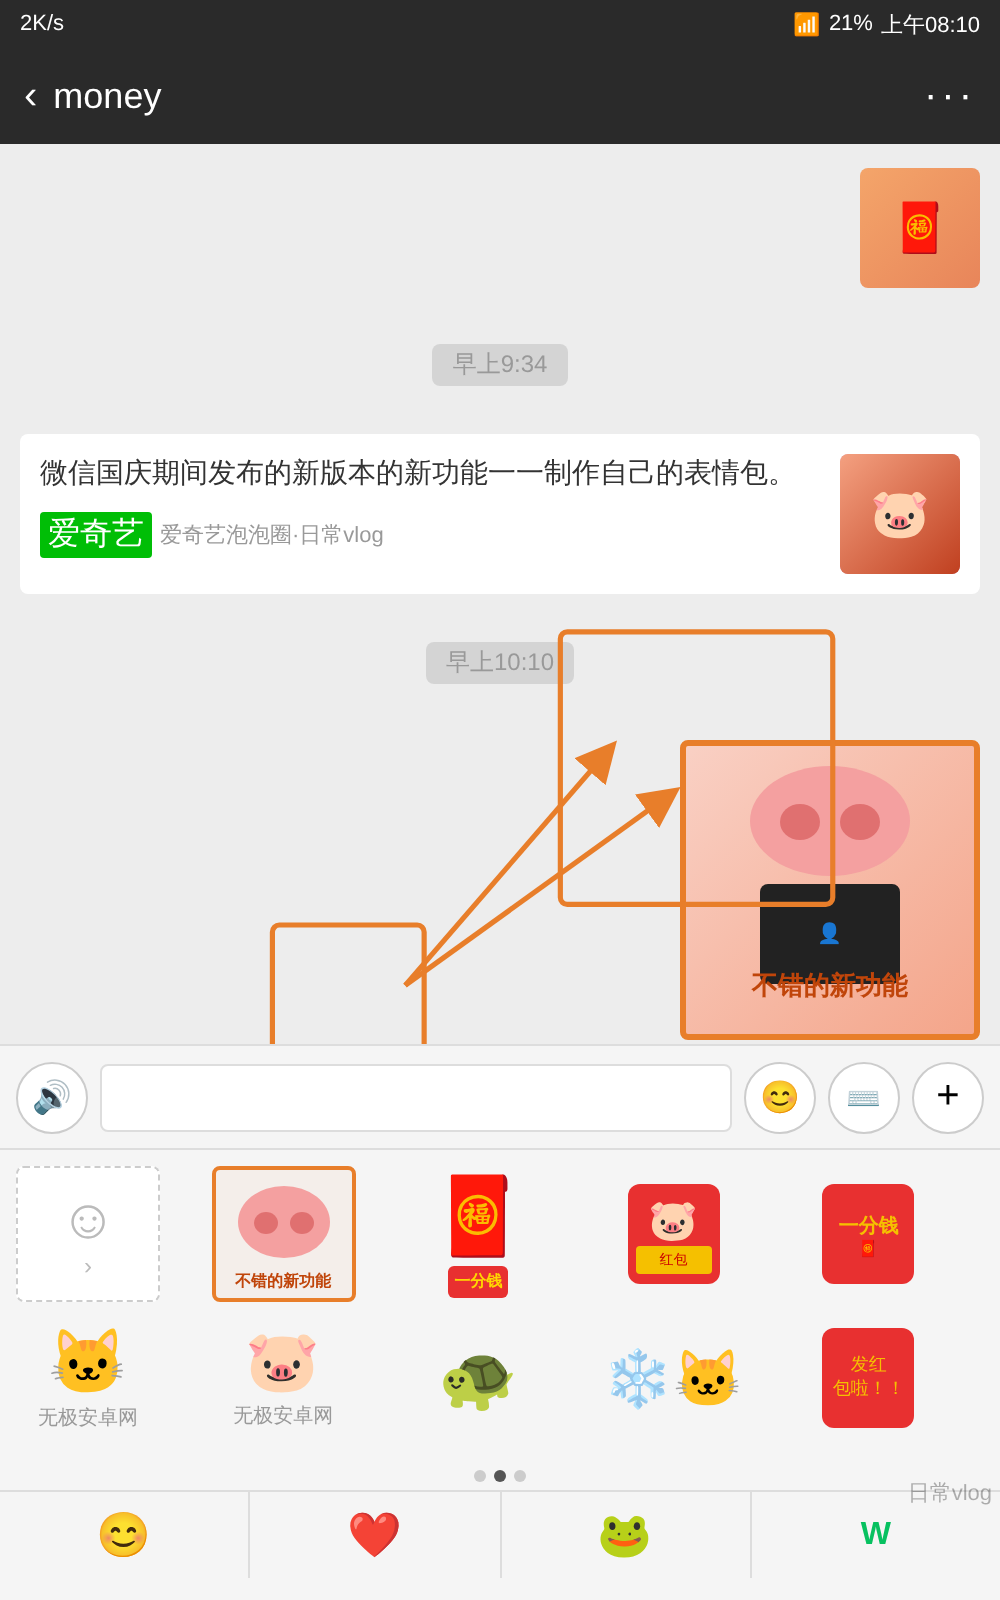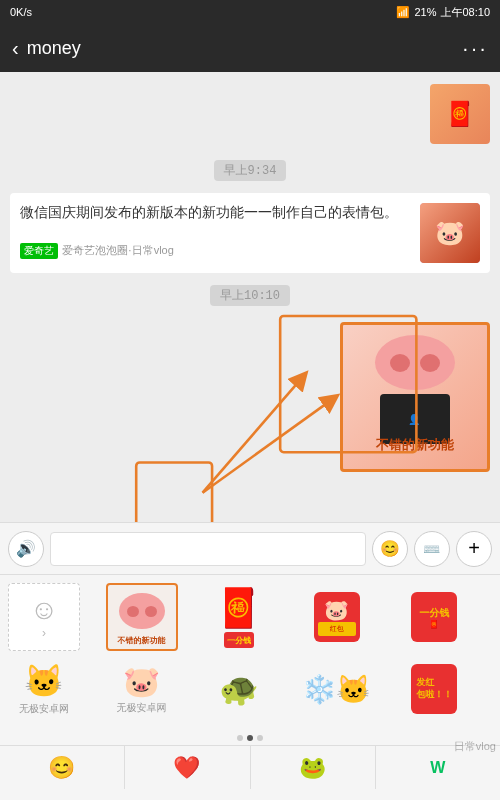--- a/index.html
+++ b/index.html
@@ -49,27 +49,26 @@
       height: 450px;
       background: #ededed;
       overflow-y: auto;
       padding: 8px 0;
       position: relative;
     }
 
     .time-label {
       font-size: 12px;
       color: #999;
-      margin: 4px 0;
+      margin: 16px 0;
       background: rgba(0,0,0,0.1);
       display: inline-block;
       padding: 2px 10px;
       border-radius: 4px;
       width: auto;
-      font-family: Liberation Mono, monospace;
     }
     .time-container {
       text-align: center;
       margin: 8px 0;
     }
 
     
     .msg-right {
       display: flex;
       justify-content: flex-end;
@@ -91,26 +90,26 @@
     .news-card {
       margin: 6px 10px;
       background: white;
       border-radius: 4px;
       padding: 10px;
       display: flex;
       gap: 8px;
       align-items: flex-start;
     }
     .news-content { flex: 1; }
-    .news-title { font-size: 14px; color: #333; line-height: 1.4; margin-bottom: 20px; }
+    .news-title { font-size: 14px; color: #333; line-height: 1.4; margin-bottom: 9px; }
     .news-source { display: flex; align-items: center; gap: 4px; }
     .iqiyi-badge {
       background: #00BE06;
       color: white;
-      font-size: 10px;
+      font-size: 16px;
       padding: 1px 4px;
       border-radius: 2px;
     }
     .news-source-text { font-size: 11px; color: #999; }
     .news-img {
       width: 60px;
       height: 60px;
       background: linear-gradient(135deg, #e8a0a0, #c05050);
       border-radius: 4px;
       display: flex;
@@ -361,21 +360,21 @@
 
     .chat-wrapper {
       position: relative;
     }
   </style>
 </head>
 <body>
 
 <div class="status-bar">
   <div class="status-left">
-    <span>0K/s</span>
+    <span>2K/s</span>
   </div>
   <div class="status-right">
     <span>📶</span>
     <span>21%</span>
     <span>上午08:10</span>
   </div>
 </div>
 
 <div class="header">
   <div class="header-left">
@@ -523,21 +522,21 @@
     <div class="sticker-cell" style="width:72px;height:68px;">
       <span style="font-size:32px;">🐢</span>
     </div>
 
     <div class="sticker-cell" style="width:72px;height:68px;">
       <span style="font-size:28px;">❄️🐱</span>
     </div>
 
     <div class="sticker-cell" style="width:72px;height:68px;">
       <div style="width:46px;height:50px;background:#e83030;border-radius:6px;display:flex;flex-direction:column;align-items:center;justify-content:center;">
-        <span style="font-size:9px;color:#f5c000;font-weight:bold;text-align:left;line-height:1.3;">发红<br>包啦！！</span>
+        <span style="font-size:9px;color:#f5c000;font-weight:normal;text-align:center;line-height:1.3;">发红<br>包啦！！</span>
       </div>
     </div>
 
   </div>
 
   <div class="panel-dots">
     <div class="dot"></div>
     <div class="dot active"></div>
     <div class="dot"></div>
   </div>

